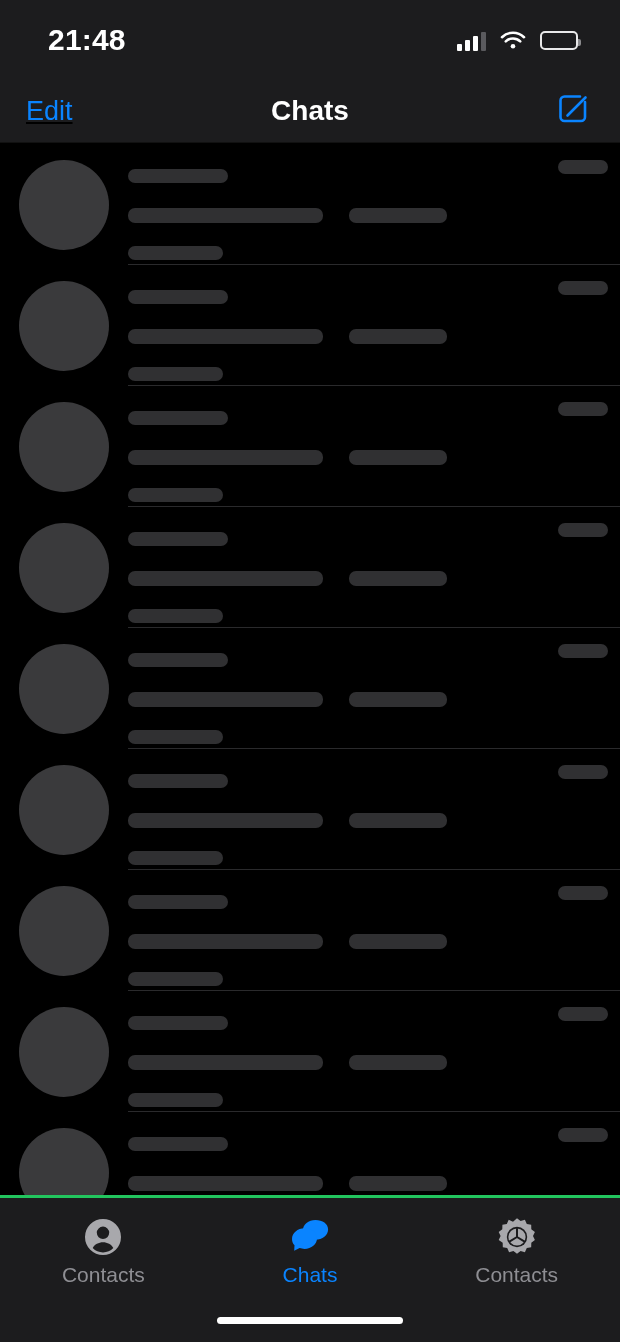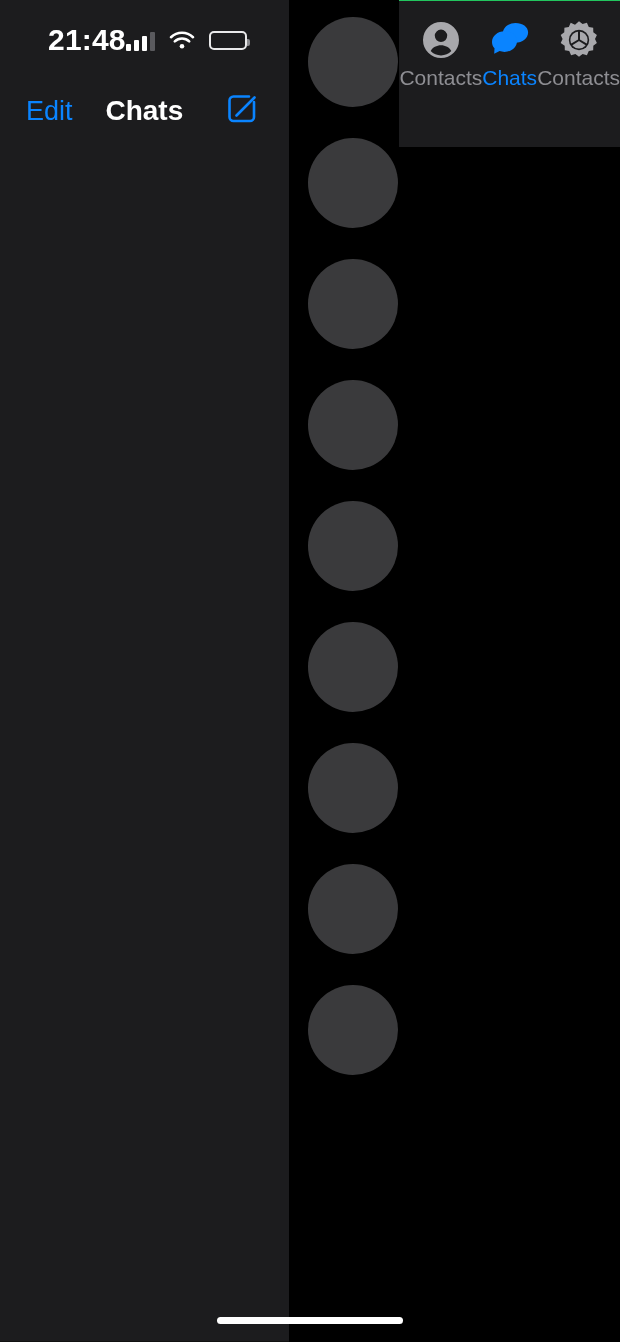--- a/index.html
+++ b/index.html
@@ -6,21 +6,21 @@
   html, body {
     width:620px; height:1342px;
     background:#000;
     font-family:"Liberation Sans", sans-serif;
     overflow:hidden;
   }
   #app {
     position:relative;
     width:620px; height:1342px;
     background:#000;
-    display:flex; flex-direction:row;
+    display:flex; flex-direction:column;
   }
 
   
   .header {
     background:#1c1c1e;
     flex:0 0 auto;
     border-bottom:1px solid #111;
   }
   .status-bar {
     height:80px;
@@ -65,20 +65,21 @@
     height:100%; width:100%;
     background:#fff;
     border-radius:2px;
   }
 
   .nav-bar {
     height:62px;
     display:flex; align-items:center;
     padding:0 26px 0 22px;
     position:relative;
+    text-decoration:underline;
   }
   .nav-edit {
     color:#0a84ff;
     font-size:27px;
     background:none; border:none;
     font-family:inherit;
     cursor:pointer;
     padding:4px 4px;
   }
   .nav-title {
@@ -144,21 +145,21 @@
     top:0; right:12px;
     width:50px; height:14px;
     background:#303032;
     border-radius:7px;
   }
 
   
   .tab-bar {
     flex:0 0 auto;
     background:#1c1c1e;
-    border-top:1px solid #22c55e;
+    border-top:3px solid #22c55e;
     height:147px;
     display:flex;
     align-items:flex-start;
     padding-top:18px;
   }
   .tab {
     flex:1 1 0;
     display:flex;
     flex-direction:column;
     align-items:center;

